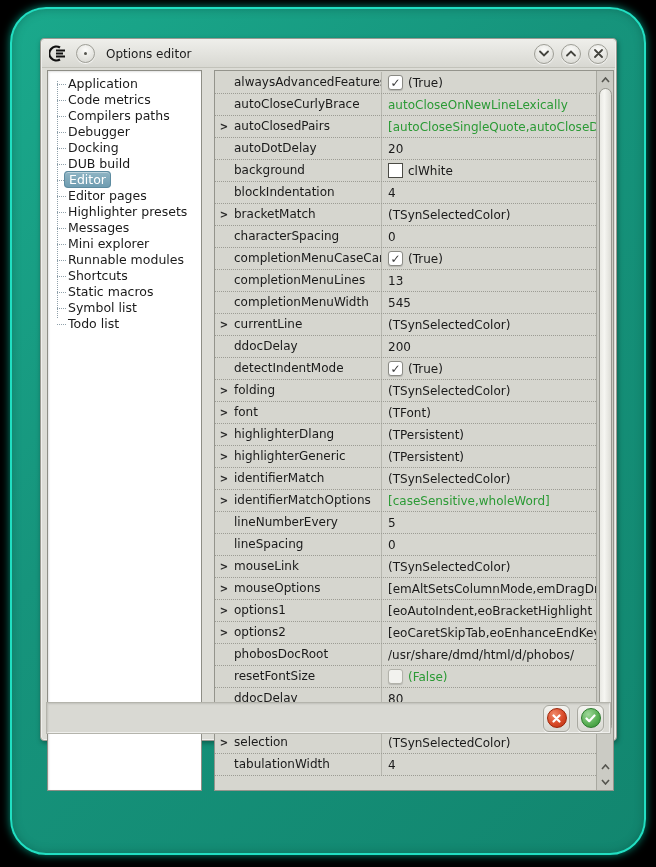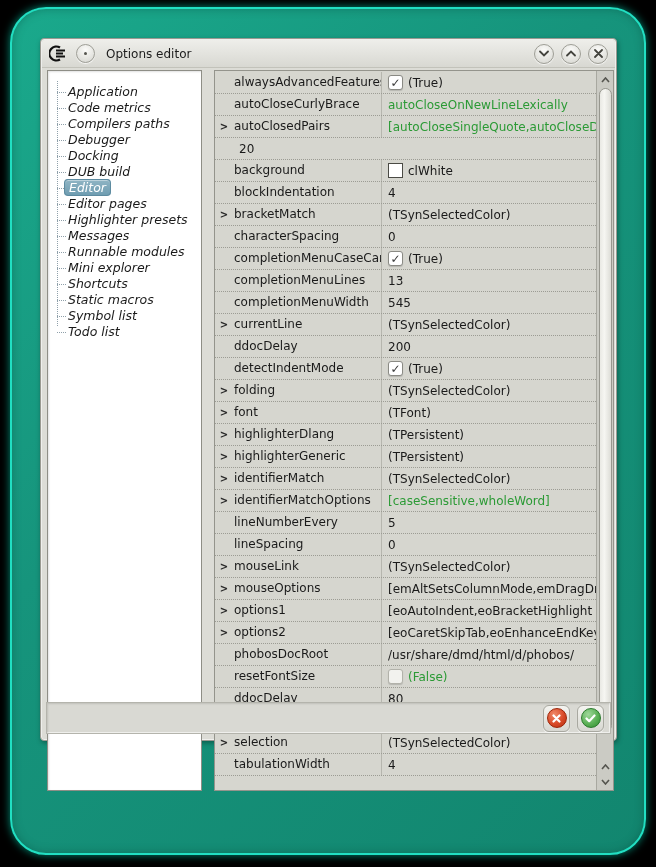--- a/index.html
+++ b/index.html
@@ -30,21 +30,21 @@
   .dot-btn { width:19px; height:19px; }
   .dot-btn i { width:3px; height:3px; border-radius:50%; background:#55554f; display:block; }
   .title-text { font-size:12px; color:#1c1c1c; flex:1; margin-left:4px; }
   .tb-right { display:flex; gap:7px; }
   .glyph svg { display:block; }
 
   
   .tree-panel { position:absolute; left:6px; top:31px; width:155px; height:721px;
                 background:#fff; border:1px solid #8e8e86;
                 box-shadow:inset 1px 1px 2px rgba(0,0,0,.12); overflow:hidden; }
-  .tree-list { position:relative; padding:13px 2px 0 6px;font-style:italic; }
+  .tree-list { position:relative; padding:5px 2px 0 6px; }
   .tree-list::before { content:""; position:absolute; left:9px; top:10px; bottom:14px;
                        border-left:1px dotted #8fa0aa; }
   .tree-item { position:relative; height:16px; line-height:16px; font-size:12.5px;
                color:#1a1a1a; padding-left:14px; white-space:nowrap; cursor:pointer; }
   .tree-item::before { content:""; position:absolute; left:3px; top:8px; width:9px;
                        border-top:1px dotted #8fa0aa; }
   .tree-item .sel-chip { background:linear-gradient(#8fb4c4,#6f9db1); color:#fff;
                          border:1px solid #5d8ba0; border-radius:4px; padding:0 4px;
                          margin-left:-4px; box-shadow:inset 0 1px 0 rgba(255,255,255,.4); }
 
@@ -139,22 +139,22 @@
           <div class="tree-item"><span>Application</span></div>
           <div class="tree-item"><span>Code metrics</span></div>
           <div class="tree-item"><span>Compilers paths</span></div>
           <div class="tree-item"><span>Debugger</span></div>
           <div class="tree-item"><span>Docking</span></div>
           <div class="tree-item"><span>DUB build</span></div>
           <div class="tree-item"><span class="sel-chip">Editor</span></div>
           <div class="tree-item"><span>Editor pages</span></div>
           <div class="tree-item"><span>Highlighter presets</span></div>
           <div class="tree-item"><span>Messages</span></div>
+          <div class="tree-item"><span>Mini explorer</span></div>
           <div class="tree-item"><span>Runnable modules</span></div>
-          <div class="tree-item"><span>Mini explorer</span></div>
           <div class="tree-item"><span>Shortcuts</span></div>
           <div class="tree-item"><span>Static macros</span></div>
           <div class="tree-item"><span>Symbol list</span></div>
           <div class="tree-item"><span>Todo list</span></div>
         </div>
     </div>
 
     <div class="grid">
       <div class="grid-rows" id="grid-rows">
           <div class="grow">
@@ -170,20 +170,21 @@
             <span class="gname">autoCloseCurlyBrace</span>
             <span class="gval green">autoCloseOnNewLineLexically</span>
           </div>
           <div class="grow">
             <span class="gut">&gt;</span>
             <span class="gname">autoClosedPairs</span>
             <span class="gval green">[autoCloseSingleQuote,autoCloseDouble</span>
           </div>
           <div class="grow">
             <span class="gut"></span>
+            <span class="gname">autoDotDelay</span>
             <span class="gval">20</span>
           </div>
           <div class="grow">
             <span class="gut"></span>
             <span class="gname">background</span>
             <span class="gval">
               <span class="swatch" style="background: rgb(255, 255, 255); border: 1px solid rgb(74, 74, 68);"></span>
               <span>clWhite</span>
             </span>
           </div>

